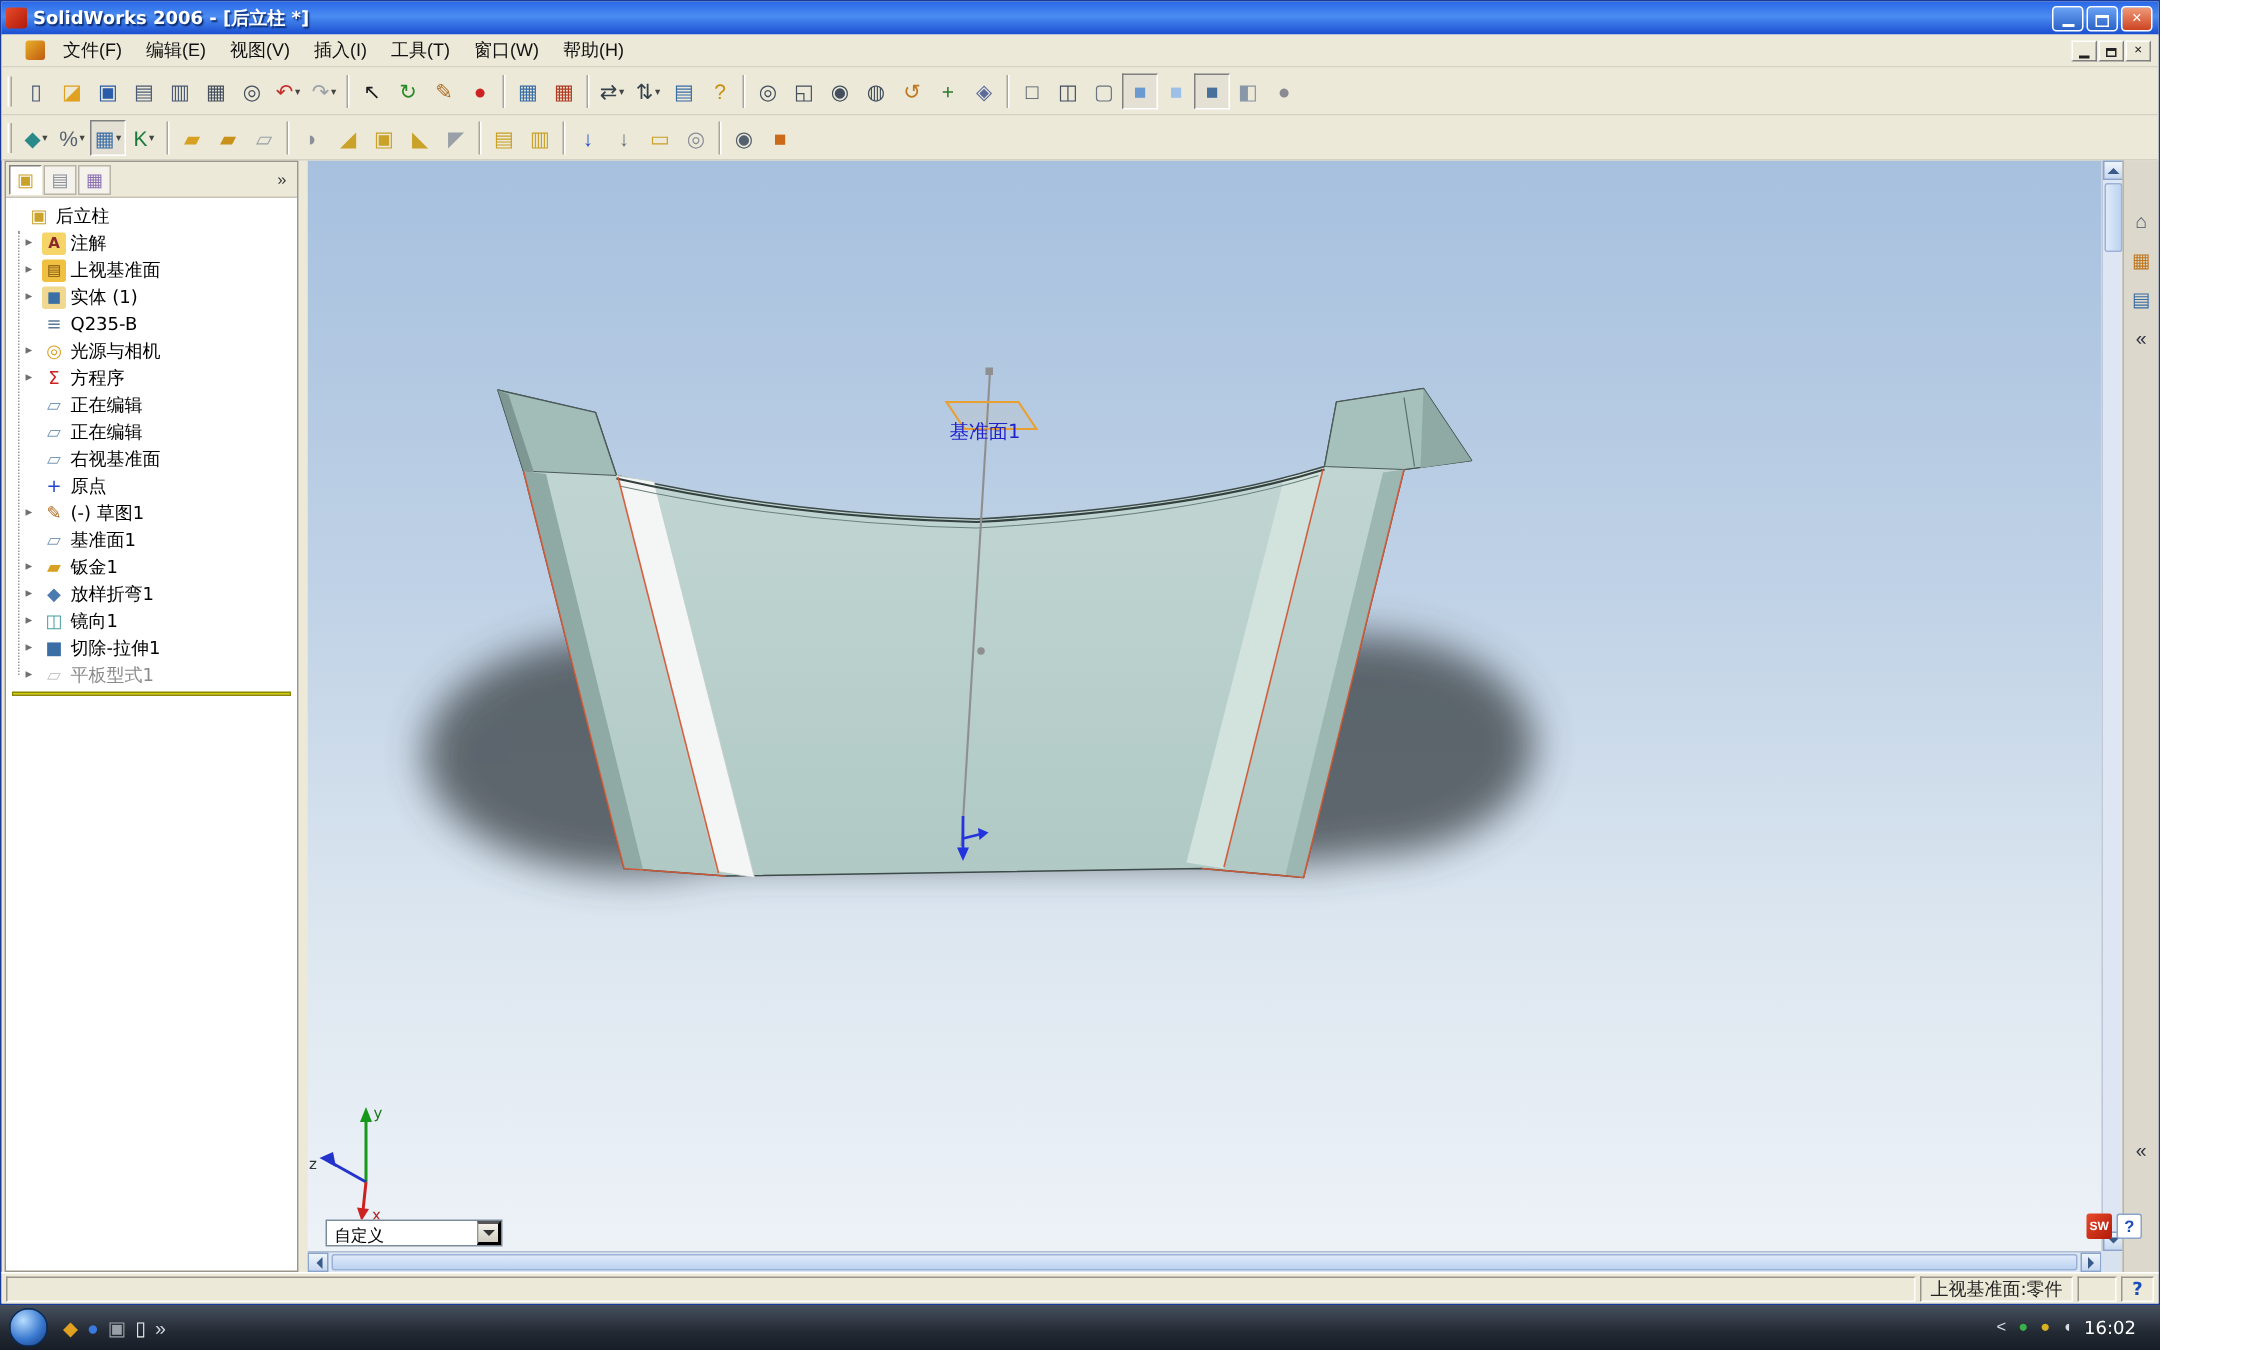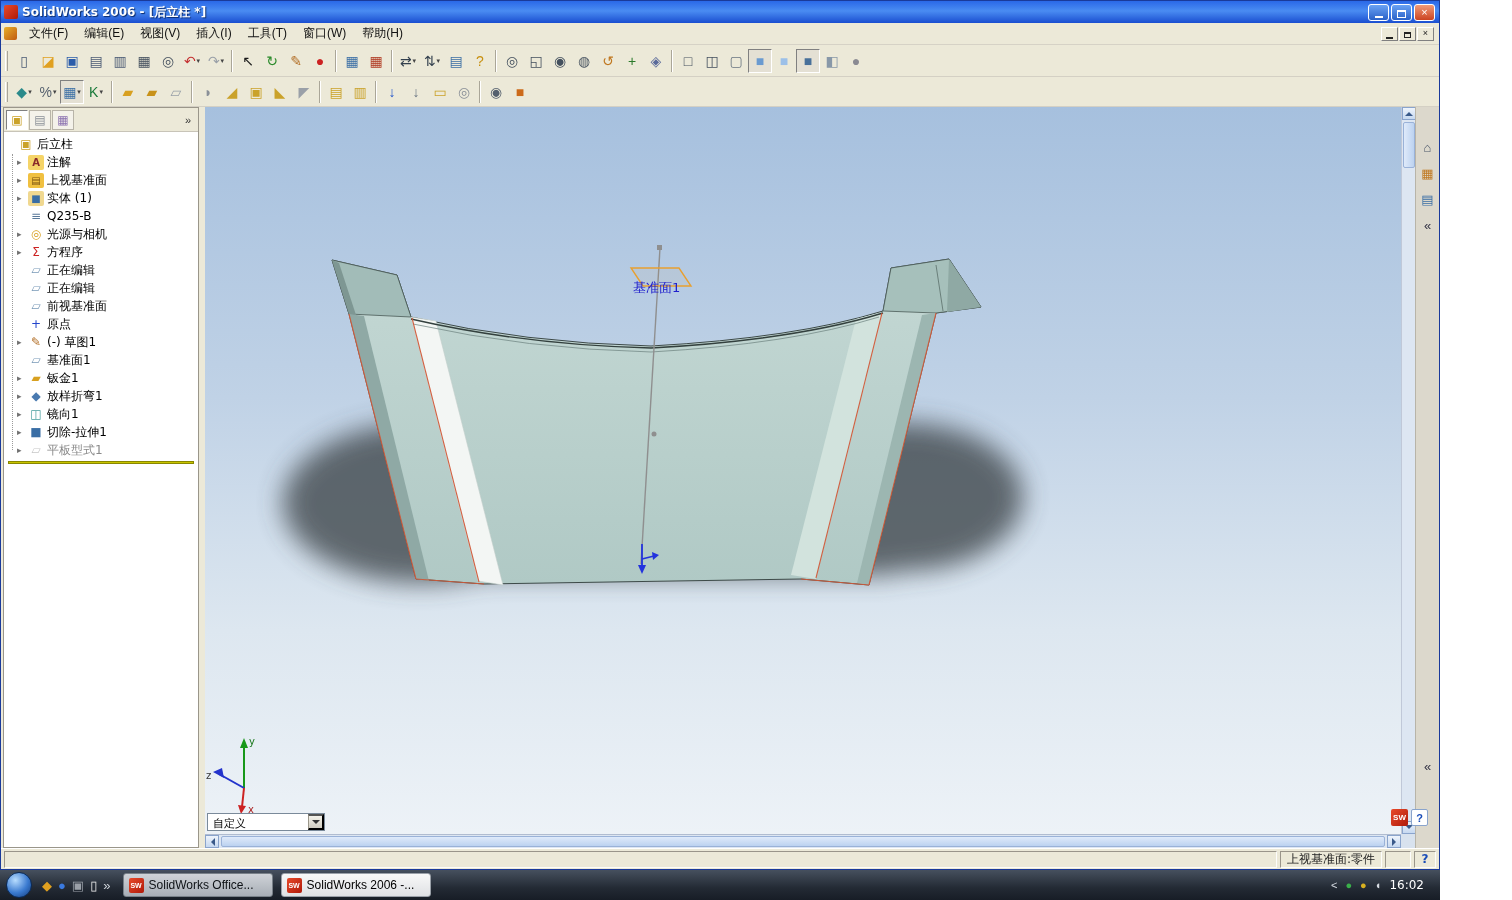--- a/index.html
+++ b/index.html
@@ -11,21 +11,21 @@
     background:linear-gradient(180deg,#2a68e8 0%,#4a8cf2 45%,#1a4ed0 100%); }
   .app-icon { width:14px; height:14px; background:linear-gradient(135deg,#e84a2a,#b01a0a); border-radius:2px; color:#fff; font-size:8px; font-weight:bold; display:flex; align-items:center; justify-content:center; margin-right:4px; }
   .title-text { color:#fff; font-weight:bold; font-size:12px; text-shadow:1px 1px 1px #0a2a6a; }
   .win-controls { margin-left:auto; margin-right:4px; display:flex; gap:2px; }
   .wbtn { width:21px; height:17px; border:1px solid #fff; border-radius:3px; background:linear-gradient(#6aa2f4,#2a62c8); color:#fff; font-size:11px; line-height:14px; text-align:center; padding:0; }
   .wbtn.close { background:linear-gradient(#f09a78,#cc4422); }
   .glyph-min { display:block; width:8px; height:2px; background:#fff; margin:10px auto 0; }
   .glyph-restore { display:block; width:9px; height:8px; border:1px solid #fff; border-top-width:2px; margin:3px auto 0; }
 
   
-  .menubar { height:22px; background:#ece9d8; display:flex; align-items:center; border-bottom:1px solid #d6d2c6; padding-left:3px; }
+  .menubar { height:22px; background:#ece9d8; display:flex; align-items:center; border-bottom:1px solid #d6d2c6; padding-left:16px; }
   .doc-icon { width:13px; height:13px; background:linear-gradient(135deg,#e8b02a,#c05a10); border-radius:2px; margin-right:4px; }
   .menu-item { padding:3px 8px; color:#111; background:transparent; border:none; font-size:12px; }
   .mdi-controls { margin-left:auto; display:flex; gap:1px; margin-right:5px; }
   .mbtn { width:17px; height:14px; background:#ece9d8; border:1px solid; border-color:#fff #808080 #808080 #fff; font-size:9px; line-height:11px; text-align:center; padding:0; color:#222; }
   .mbtn .glyph-min { margin-top:8px; background:#222; width:7px; }
   .mbtn .glyph-restore { width:7px; height:6px; border-color:#222; margin-top:2px; border-top-width:2px; }
 
   
   .toolbar { background:#ece9d8; display:flex; align-items:center; padding:2px 2px; border-bottom:1px solid #d4d0c4; }
   #toolbar-main { height:32px; }
@@ -54,21 +54,21 @@
   .trow.disabled .tlabel { color:#8a8a8a; }
   .trow.disabled .ticn { opacity:.55; }
   .rollback { height:3px; background:linear-gradient(#e8e400,#a8a400); border:1px solid #8a8800; margin:2px 4px 0 4px; }
 
   
   .viewport { position:absolute; left:204px; top:106px; width:1196px; height:741px; overflow:hidden; }
   .scene { position:absolute; left:0; top:0; width:100%; height:727px;
     background:linear-gradient(180deg,#a6c0de 0%,#c0d2e6 40%,#dde7f0 72%,#edf2f7 100%); }
   .model-svg { position:absolute; left:0; top:0; }
   .plane-label { position:absolute; left:428px; top:172px; color:#2020cc; font-size:13px; }
-  .view-combo { position:absolute; left:2px; top:706px; width:118px; height:18px; background:#fff; border:1px solid #7a8a9a; display:flex; align-items:stretch; }
+  .view-combo { position:absolute; left:12px; top:706px; width:118px; height:18px; background:#fff; border:1px solid #7a8a9a; display:flex; align-items:stretch; }
   .vc-text { flex:1; padding:2px 0 0 5px; font-size:11px; color:#000; }
   .vc-btn { width:16px; background:linear-gradient(#f4f2ea,#d0ccc0); border-left:1px solid #9a968a; display:flex; align-items:center; justify-content:center; padding:0; }
   .tri-down { width:0; height:0; border:4px solid transparent; border-top-color:#333; margin-top:4px; }
 
   .hscroll { position:absolute; left:0; bottom:0; width:100%; height:14px; background:#dde6f2; border-top:1px solid #b0bcd0; display:flex; }
   .sbtn { width:14px; height:13px; background:linear-gradient(#eef4fc,#c6d8f0); border:1px solid #8aa4cc; display:flex; align-items:center; justify-content:center; padding:0; }
   .hthumb { flex:1; margin:1px 2px; background:linear-gradient(#dfeafa,#bcd2f0); border:1px solid #9ab2d8; border-radius:2px; }
   .vscroll { position:absolute; left:1400px; top:106px; width:14px; height:727px; background:#dde6f2; border-left:1px solid #c0c8d8; display:flex; flex-direction:column; }
   .vthumb { width:12px; height:46px; margin:2px auto 0; background:linear-gradient(90deg,#dfeafa,#bcd2f0); border:1px solid #9ab2d8; border-radius:2px; }
   .vspacer { flex:1; }
@@ -394,21 +394,21 @@
             <span class="tlabel">正在编辑</span>
           </div>
           <div class="trow child">
             <span class="texp"></span>
             <span class="ticn" style="color: rgb(122, 154, 184);">▱</span>
             <span class="tlabel">正在编辑</span>
           </div>
           <div class="trow child">
             <span class="texp"></span>
             <span class="ticn" style="color: rgb(122, 154, 184);">▱</span>
-            <span class="tlabel">前视基准面</span>
+            <span class="tlabel">右视基准面</span>
           </div>
           <div class="trow child">
             <span class="texp"></span>
             <span class="ticn" style="color: rgb(34, 68, 204);">+</span>
             <span class="tlabel">原点</span>
           </div>
           <div class="trow child">
             <span class="texp">▸</span>
             <span class="ticn" style="color: rgb(176, 106, 32);">✎</span>
             <span class="tlabel">(-) 草图1</span>
@@ -575,30 +575,20 @@
 
 <div class="taskbar">
   <button class="start-orb"></button>
   <div class="ql" id="quick-launch">
       <button class="ql-icon" style="color: rgb(224, 160, 32);">◆</button>
       <button class="ql-icon" style="color: rgb(58, 122, 224);">●</button>
       <button class="ql-icon" style="color: rgb(154, 160, 168);">▣</button>
       <button class="ql-icon" style="color: rgb(232, 232, 232);">▯</button>
       <button class="ql-icon" style="color: rgb(207, 212, 218);">»</button>
     </div>
-  <div class="task-btns" id="task-buttons">
-      <button class="task-btn inactive">
-        <span class="tb-icon">SW</span>
-        <span>SolidWorks Office...</span>
-      </button>
-      <button class="task-btn active">
-        <span class="tb-icon">SW</span>
-        <span>SolidWorks 2006 -...</span>
-      </button>
-    </div>
   <div class="tray">
     <span id="tray-icons" style="display:flex;gap:8px;align-items:center">
         <button class="tray-icon" style="color: rgb(216, 221, 228);">&lt;</button>
         <button class="tray-icon" style="color: rgb(58, 176, 74);">●</button>
         <button class="tray-icon" style="color: rgb(216, 176, 32);">●</button>
         <button class="tray-icon" style="color: rgb(216, 221, 228);">◖</button>
       </span>
     <span class="tray-time">16:02</span>
   </div>
 </div>

